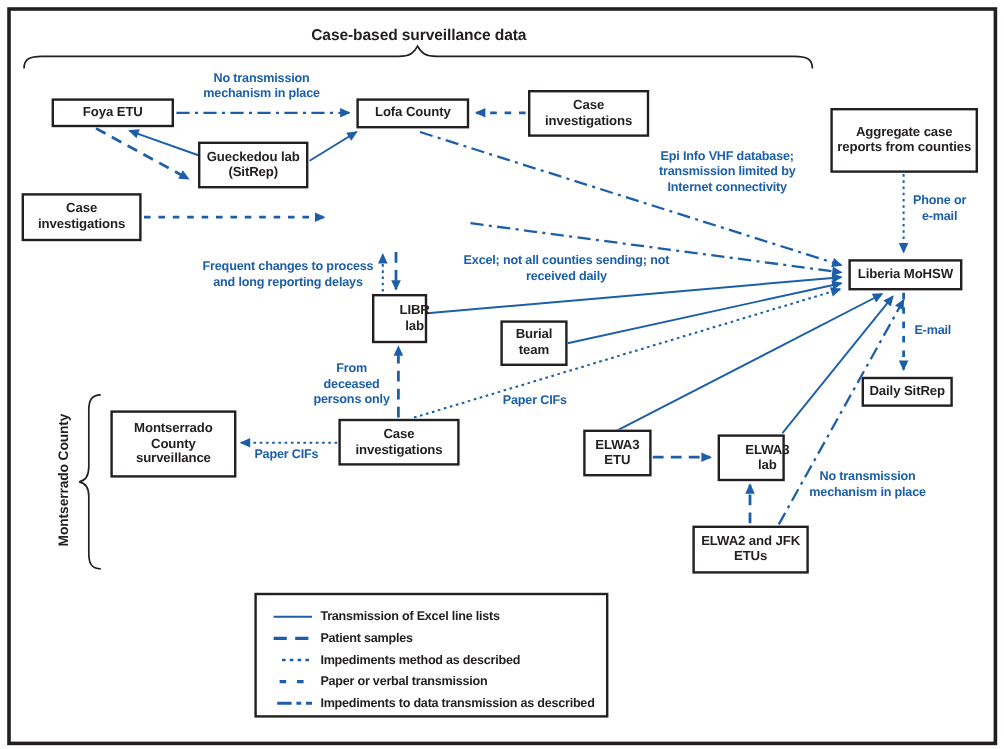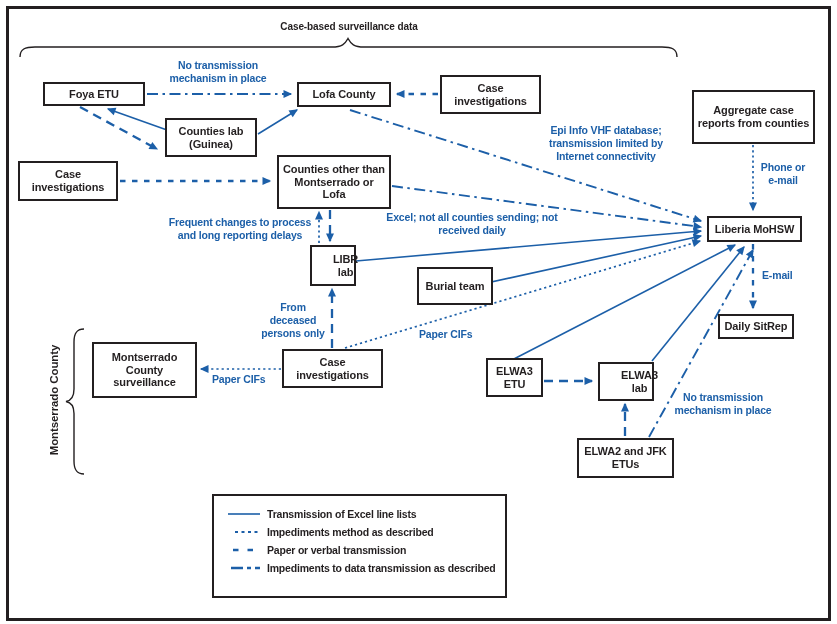--- a/index.html
+++ b/index.html
@@ -19,21 +19,21 @@
   .brace{stroke:#231f20;stroke-width:1.4;fill:none;}
   .node{
     position:absolute;background:#fff;border:2px solid #231f20;box-sizing:border-box;
     display:flex;align-items:center;justify-content:center;text-align:center;
     font-size:11px;font-weight:700;line-height:1.18;letter-spacing:-0.1px;padding:1px 3px;
   }
   .ann{
     position:absolute;color:#1c5fa8;font-size:10.5px;font-weight:700;
     line-height:1.22;letter-spacing:-0.15px;text-align:center;
   }
-  .blk{position:absolute;color:#231f20;font-size:10px;font-weight:700;
+  .blk{position:absolute;color:#231f20;font-size:13px;font-weight:700;
     letter-spacing:-0.1px;text-align:center;}
   .nowrap{white-space:nowrap;}
   #side-label{
     position:absolute;left:54px;top:400px;color:#231f20;font-size:11.5px;font-weight:700;
     transform:translate(-50%,-50%) rotate(-90deg);white-space:nowrap;letter-spacing:-0.1px;
   }
   #legend{
     position:absolute;left:212px;top:494px;width:295px;height:104px;
     border:2px solid #231f20;box-sizing:border-box;background:#fff;
     padding:9px 0 0 13px;
@@ -85,28 +85,27 @@
     <line class="ln ln-solid" x1="510" y1="361" x2="735" y2="245" marker-end="url(#arw)"></line>
     <line class="ln ln-solid" x1="652" y1="361" x2="744" y2="247" marker-end="url(#arw)"></line>
   </svg>
 
   <div class="blk nowrap" style="left:349px;top:21px;transform:translateX(-50%);">Case-based surveillance data</div>
   <div id="side-label">Montserrado County</div>
 
   <div class="node" style="left:43px;top:82px;width:102px;height:24px;">Foya ETU</div>
   <div class="node" style="left:297px;top:82px;width:94px;height:25px;">Lofa County</div>
   <div class="node" style="left:18px;top:161px;width:100px;height:40px;">Case investigations</div>
-  <div class="node" style="left:165px;top:118px;width:92px;height:39px;">Counties lab (Guinea)</div>
+  <div class="node" style="left:165px;top:118px;width:92px;height:39px;">Gueckedou lab (SitRep)</div>
   <div class="node" style="left:440px;top:75px;width:101px;height:39px;">Case investigations</div>
-  <div class="node" style="left:277px;top:155px;width:114px;height:54px;">Counties other than Montserrado or Lofa</div>
   <div class="node" style="left:692px;top:90px;width:123px;height:54px;">Aggregate case reports from counties</div>
   <div class="node" style="left:707px;top:216px;width:95px;height:26px;">Liberia MoHSW</div>
   <div class="node" style="left:718px;top:314px;width:76px;height:25px;">Daily SitRep</div>
   <div class="node" style="left:310px;top:245px;width:46px;height:41px;padding-left:28px;">LIBR lab</div>
-  <div class="node" style="left:417px;top:267px;width:76px;height:38px;">Burial team</div>
+  <div class="node" style="left:417px;top:267px;width:56px;height:38px;">Burial team</div>
   <div class="node" style="left:282px;top:349px;width:101px;height:39px;">Case investigations</div>
   <div class="node" style="left:92px;top:342px;width:105px;height:56px;">Montserrado County surveillance</div>
   <div class="node" style="left:486px;top:358px;width:57px;height:39px;">ELWA3 ETU</div>
   <div class="node" style="left:598px;top:362px;width:56px;height:39px;padding-left:30px;">ELWA3 lab</div>
   <div class="node" style="left:577px;top:438px;width:97px;height:40px;">ELWA2 and JFK ETUs</div>
 
   <div class="ann" style="left:156px;top:59px;width:124px;">No transmission mechanism in place</div>
   <div class="ann" style="left:533px;top:124px;width:146px;">Epi Info VHF database; transmission limited by Internet connectivity</div>
   <div class="ann" style="left:382px;top:211px;width:180px;">Excel; not all counties sending; not received daily</div>
   <div class="ann" style="left:160px;top:216px;width:160px;">Frequent changes to process and long reporting delays</div>
@@ -119,20 +118,26 @@
 
   <div id="legend">
     <div class="lg-row">
       <svg class="lg-sample" viewBox="0 0 34 10">
           <line class="ln ln-solid" x1="1" y1="5" x2="33" y2="5"></line>
         </svg>
       <span class="lg-label">Transmission of Excel line lists</span>
     </div>
     <div class="lg-row">
       <svg class="lg-sample" viewBox="0 0 34 10">
+          <line class="ln" style="stroke-width:2.6;stroke-dasharray:11 7;" x1="1" y1="5" x2="33" y2="5"></line>
+        </svg>
+      <span class="lg-label">Patient samples</span>
+    </div>
+    <div class="lg-row">
+      <svg class="lg-sample" viewBox="0 0 34 10">
           <line class="ln" style="stroke-width:1.9;stroke-dasharray:3 3.5;" x1="8" y1="5" x2="33" y2="5"></line>
         </svg>
       <span class="lg-label">Impediments method as described</span>
     </div>
     <div class="lg-row">
       <svg class="lg-sample" viewBox="0 0 34 10">
           <line class="ln" style="stroke-width:2.6;stroke-dasharray:5.5 9;" x1="6" y1="5" x2="33" y2="5"></line>
         </svg>
       <span class="lg-label">Paper or verbal transmission</span>
     </div>

